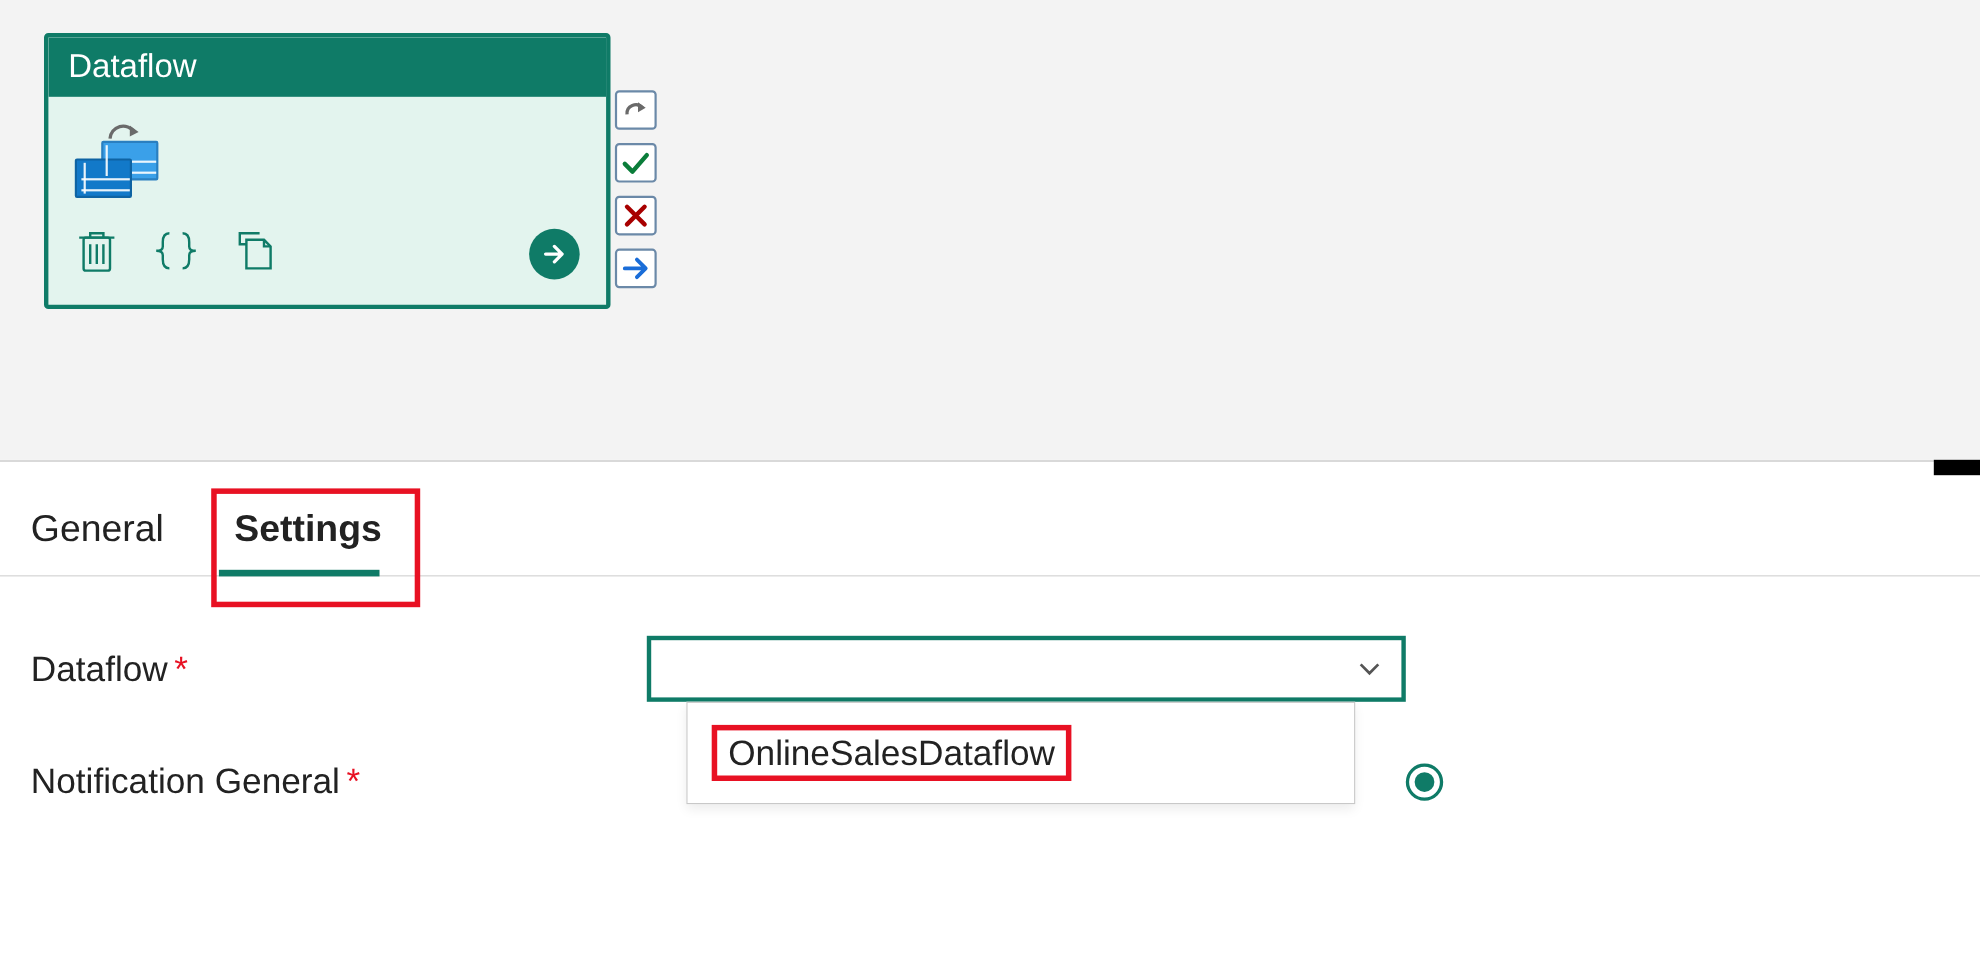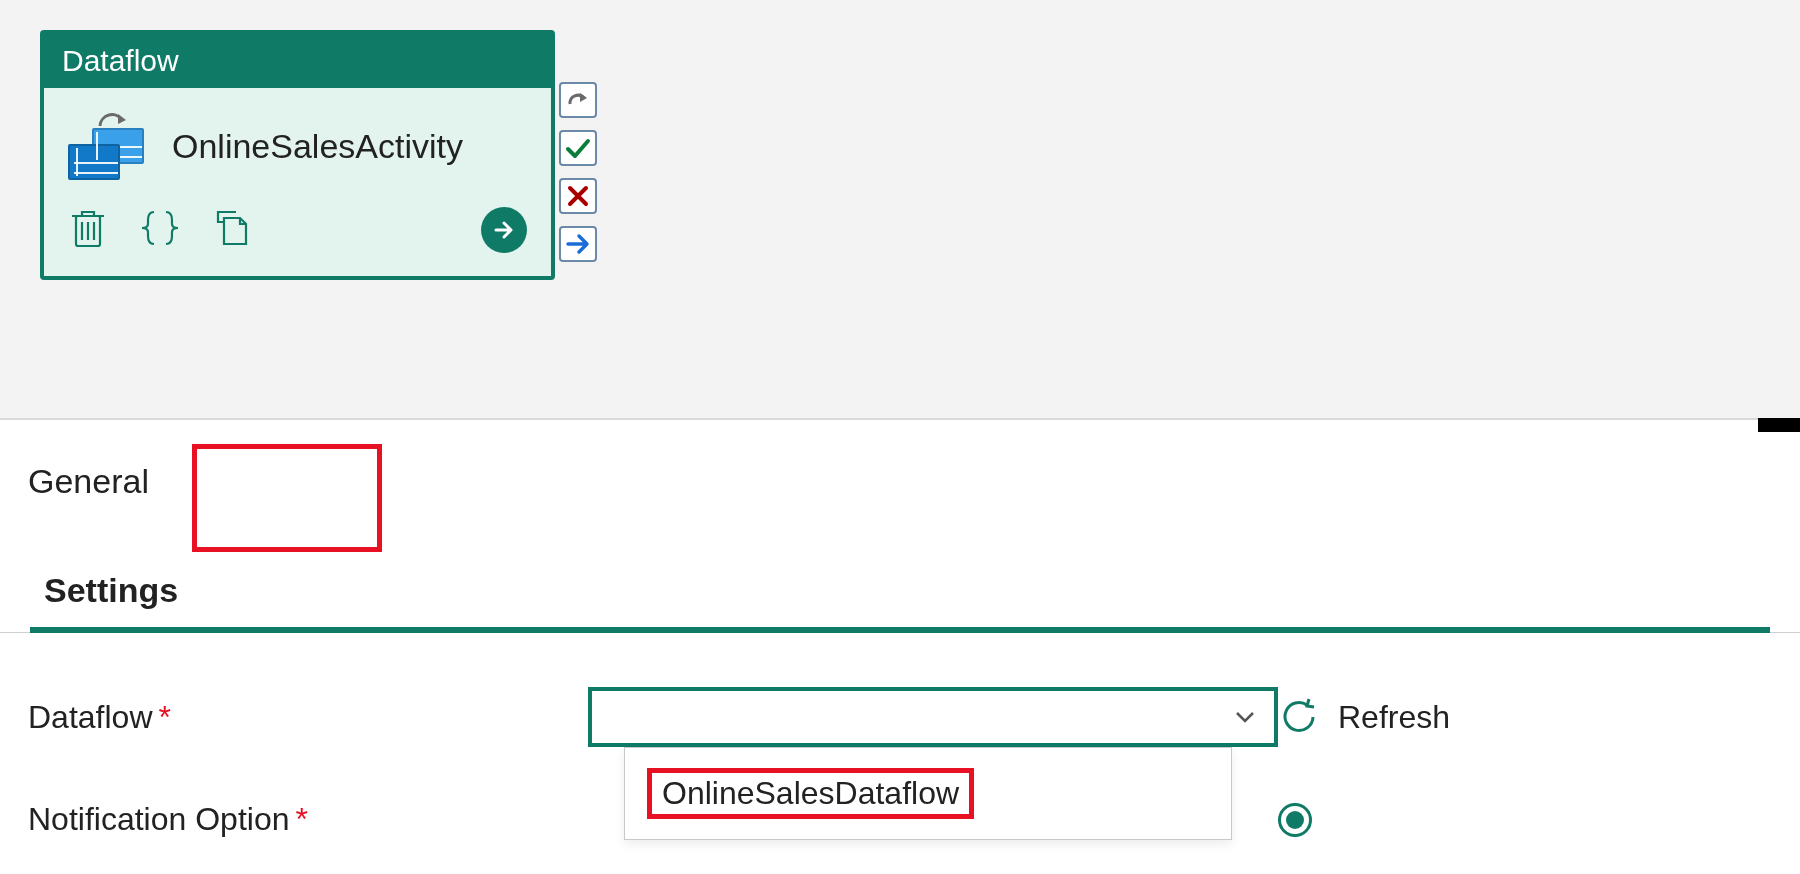--- a/index.html
+++ b/index.html
@@ -259,21 +259,20 @@
         <div class="dataflow-icon">
           <div class="back"></div>
           <div class="front"></div>
           <span class="grid1"></span>
             <span class="grid2"></span>
           <svg class="arrow" width="36" height="22" viewBox="0 0 36 22">
             <path d="M4 16 A 12 12 0 0 1 26 10" stroke="#6a6a6a" stroke-width="3" fill="none"></path>
             <path d="M22 4 L30 10 L22 14 Z" fill="#6a6a6a"></path>
           </svg>
         </div>
-        <div class="node-title">OnlineSalesActivity</div>
       </div>
 
       <div class="node-footer">
         <span>
           <svg width="40" height="44" viewBox="0 0 40 44" class="icon-teal">
             <rect x="8" y="10" width="24" height="30" rx="2"></rect>
             <path d="M4 10 H36 M14 10 V6 H26 V10 M14 16 V34 M20 16 V34 M26 16 V34"></path>
           </svg>
         </span>
         <span>
@@ -321,58 +320,51 @@
         </svg>
       </div>
     </div>
   </div>
 </div>
 
 <div class="panel-sep"></div>
 <div class="panel">
   <div class="right-tick"></div>
 
-  <div class="tabs" style="position:relative;flex-direction:column;">
+  <div class="tabs" style="position:relative;">
     <div class="tab">General</div>
     <div class="tab active">Settings</div>
 
     <div class="tab-highlight" style="left:192px; top:24px; width:190px; height:108px;"></div>
   </div>
 
   <div class="form">
 
     <div class="row">
       <div class="label">
         <span>Dataflow</span><span class="req">*</span>
       </div>
 
       <div class="select">
         <svg width="22" height="14" viewBox="0 0 22 14">
           <path d="M3 3 L11 11 L19 3" stroke-width="2.5" fill="none" stroke="#555"></path>
         </svg>
       </div>
 
-      <div class="refresh">
-        <svg width="42" height="42" viewBox="0 0 42 42">
-          <path d="M35 21 A14 14 0 1 1 29 9"></path>
-          <path d="M31 3 L29 10 L36 11"></path>
-        </svg>
-        <span>Refresh</span>
-      </div>
 
       <div class="dropdown">
         <div class="dropdown-item">
           <span class="dropdown-highlight">OnlineSalesDataflow</span>
         </div>
       </div>
     </div>
 
     <div class="row" style="margin-top:42px;">
       <div class="label">
-        <span>Notification Option</span><span class="req">*</span>
+        <span>Notification General</span><span class="req">*</span>
       </div>
       <div></div>
       <div class="radio-wrap">
         <div class="radio checked"></div>
       </div>
     </div>
   </div>
 </div>
 
 </body></html>

